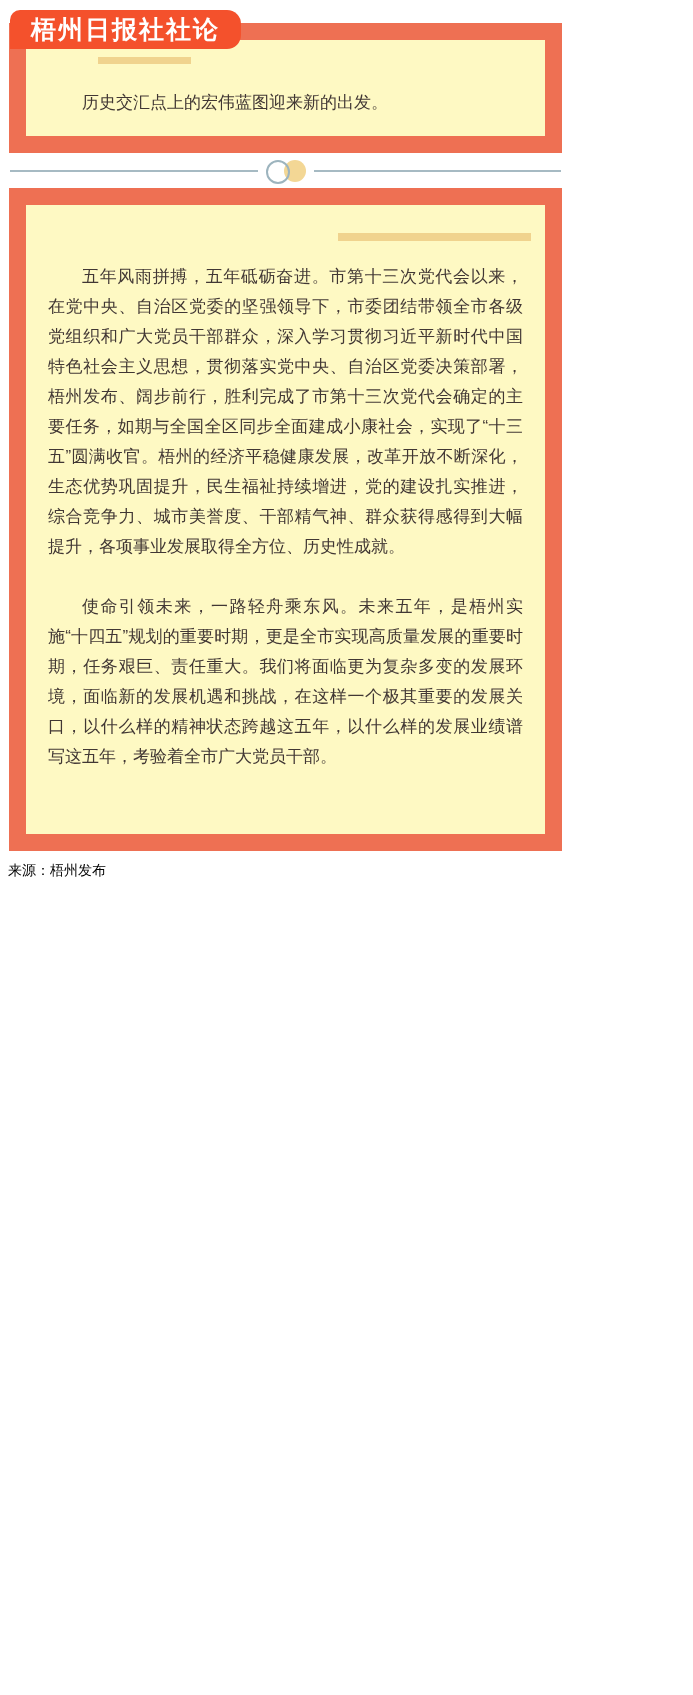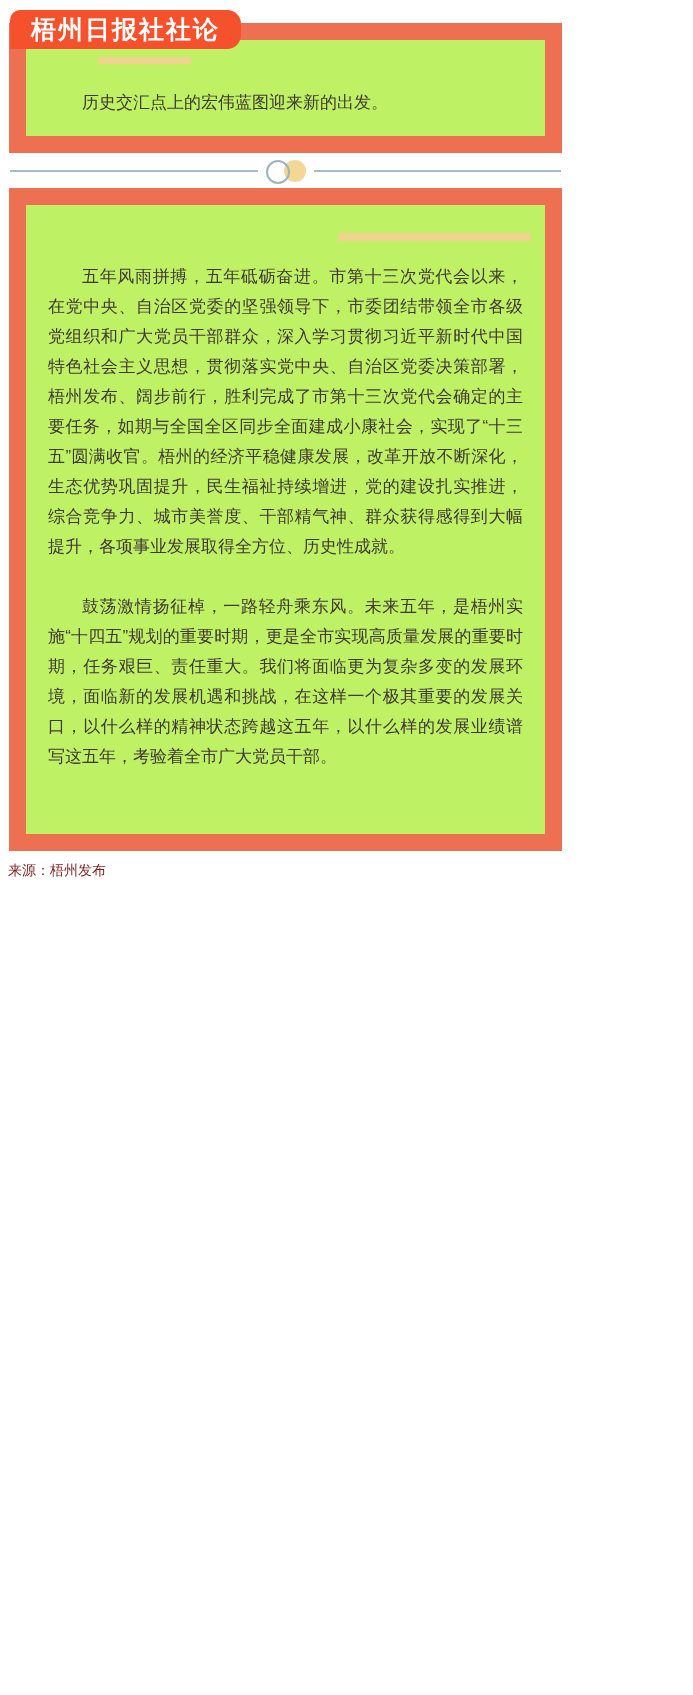--- a/index.html
+++ b/index.html
@@ -20,21 +20,21 @@
     font-weight: bold;
     letter-spacing: 2px;
     line-height: 39px;
     height: 39px;
     padding: 0 21px;
     border-radius: 10px 14px 14px 0;
   }
 
   
   .panel { margin: 0 9px; background: #ee7053; padding: 17px; }
-  .panel .inner { background: #bef264; padding: 14px 22px 18px 22px; }
+  .panel .inner { background: #fef9c3; padding: 14px 22px 18px 22px; }
   .panel-2 .inner { padding: 28px 22px 62px 22px; }
 
   .gold-bar { height: 7px; background: #f0d38e; }
   .gold-bar.bar-left  { width: 93px;  margin-left: 50px; margin-top: 3px; }
   .gold-bar.bar-right { width: 193px; height: 8px; margin-left: auto; margin-right: -8px; }
 
   .inner p {
     margin: 30px 0 0 0;
     font-size: 17px;
     line-height: 30px;
@@ -63,21 +63,21 @@
     position: absolute; left: 0; top: 1px;
     width: 20px; height: 20px; border-radius: 50%;
     background: transparent;
     border: 2px solid #9db4be;
     z-index: 1;
   }
 
   .source-credit {
     margin: 11px 0 14px 8px;
     font-size: 14px;
-    color: #7f1d1d;
+    color: #000000;
   }
 </style>
 </head>
 <body>
 
 <div class="page">
 
   <div class="badge">梧州日报社社论</div>
 
   <section class="panel panel-1">
@@ -93,19 +93,19 @@
       <span class="c-yellow"></span>
       <span class="c-outline"></span>
     </span>
     <span class="line"></span>
   </div>
 
   <section class="panel panel-2">
     <div class="inner">
       <div class="gold-bar bar-right"></div>
       <p>五年风雨拼搏，五年砥砺奋进。市第十三次党代会以来，在党中央、自治区党委的坚强领导下，市委团结带领全市各级党组织和广大党员干部群众，深入学习贯彻习近平新时代中国特色社会主义思想，贯彻落实党中央、自治区党委决策部署，梧州发布、阔步前行，胜利完成了市第十三次党代会确定的主要任务，如期与全国全区同步全面建成小康社会，实现了“十三五”圆满收官。梧州的经济平稳健康发展，改革开放不断深化，生态优势巩固提升，民生福祉持续增进，党的建设扎实推进，综合竞争力、城市美誉度、干部精气神、群众获得感得到大幅提升，各项事业发展取得全方位、历史性成就。</p>
-      <p>鼓荡激情扬征棹，一路轻舟乘东风。未来五年，是梧州实施“十四五”规划的重要时期，更是全市实现高质量发展的重要时期，任务艰巨、责任重大。我们将面临更为复杂多变的发展环境，面临新的发展机遇和挑战，在这样一个极其重要的发展关口，以什么样的精神状态跨越这五年，以什么样的发展业绩谱写这五年，考验着全市广大党员干部。</p>
+      <p>使命引领未来，一路轻舟乘东风。未来五年，是梧州实施“十四五”规划的重要时期，更是全市实现高质量发展的重要时期，任务艰巨、责任重大。我们将面临更为复杂多变的发展环境，面临新的发展机遇和挑战，在这样一个极其重要的发展关口，以什么样的精神状态跨越这五年，以什么样的发展业绩谱写这五年，考验着全市广大党员干部。</p>
     </div>
   </section>
 
   <div class="source-credit">来源：梧州发布</div>
 
 </div>
 
 </body></html>

